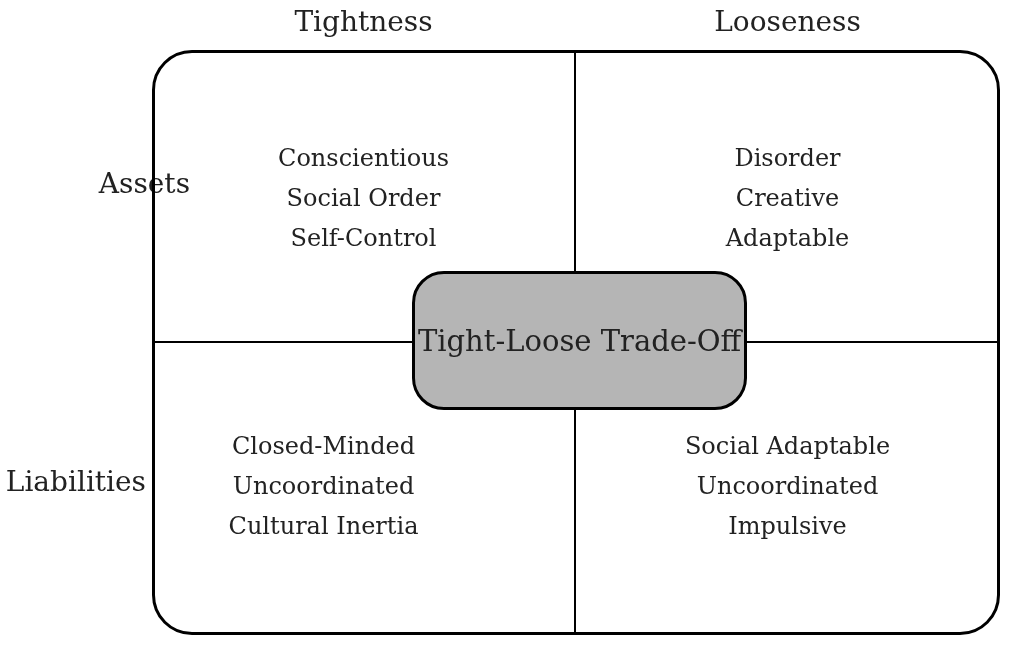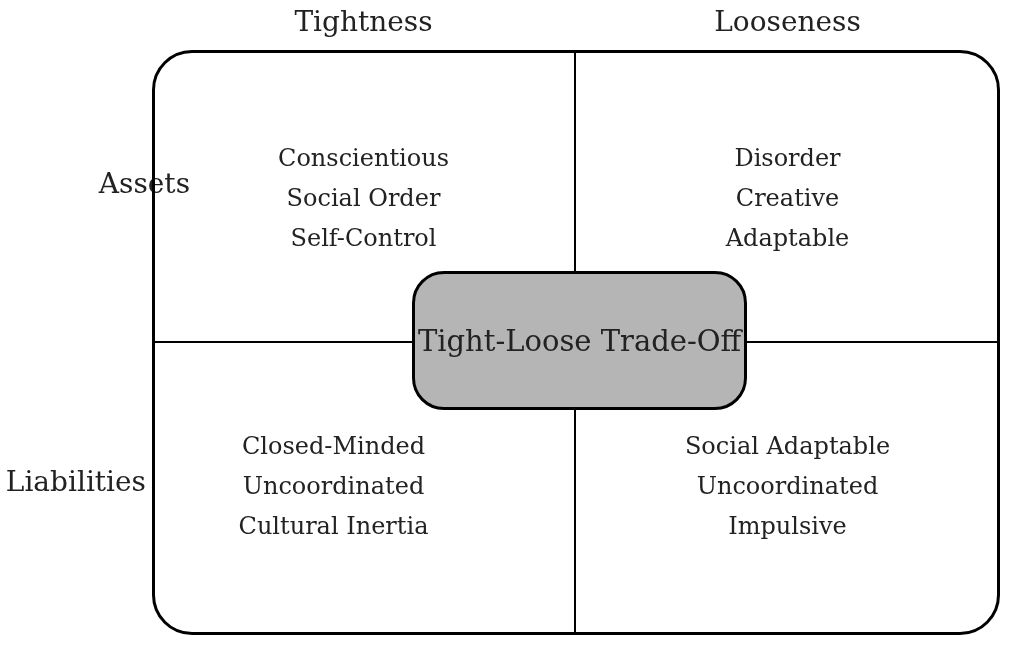--- a/index.html
+++ b/index.html
@@ -72,21 +72,21 @@
   }
   .quad {
     position: absolute;
     font-size: 24px;
     line-height: 40px;
     text-align: center;
     color: var(--text-color);
   }
   .quad.tl { left: 152px; top: 138px; width: 423px; }
   .quad.tr { left: 575px; top: 138px; width: 425px; }
-  .quad.bl { left: 162px; top: 426px; width: 343px; }
+  .quad.bl { left: 152px; top: 426px; width: 343px; }
   .quad.br { left: 575px; top: 426px; width: 425px; }
 
   .center-box {
     position: absolute;
     left: 412px;
     top: 271px;
     width: 335px;
     height: 139px;
     background: var(--center-fill);
     border: 3px solid var(--line-color);

